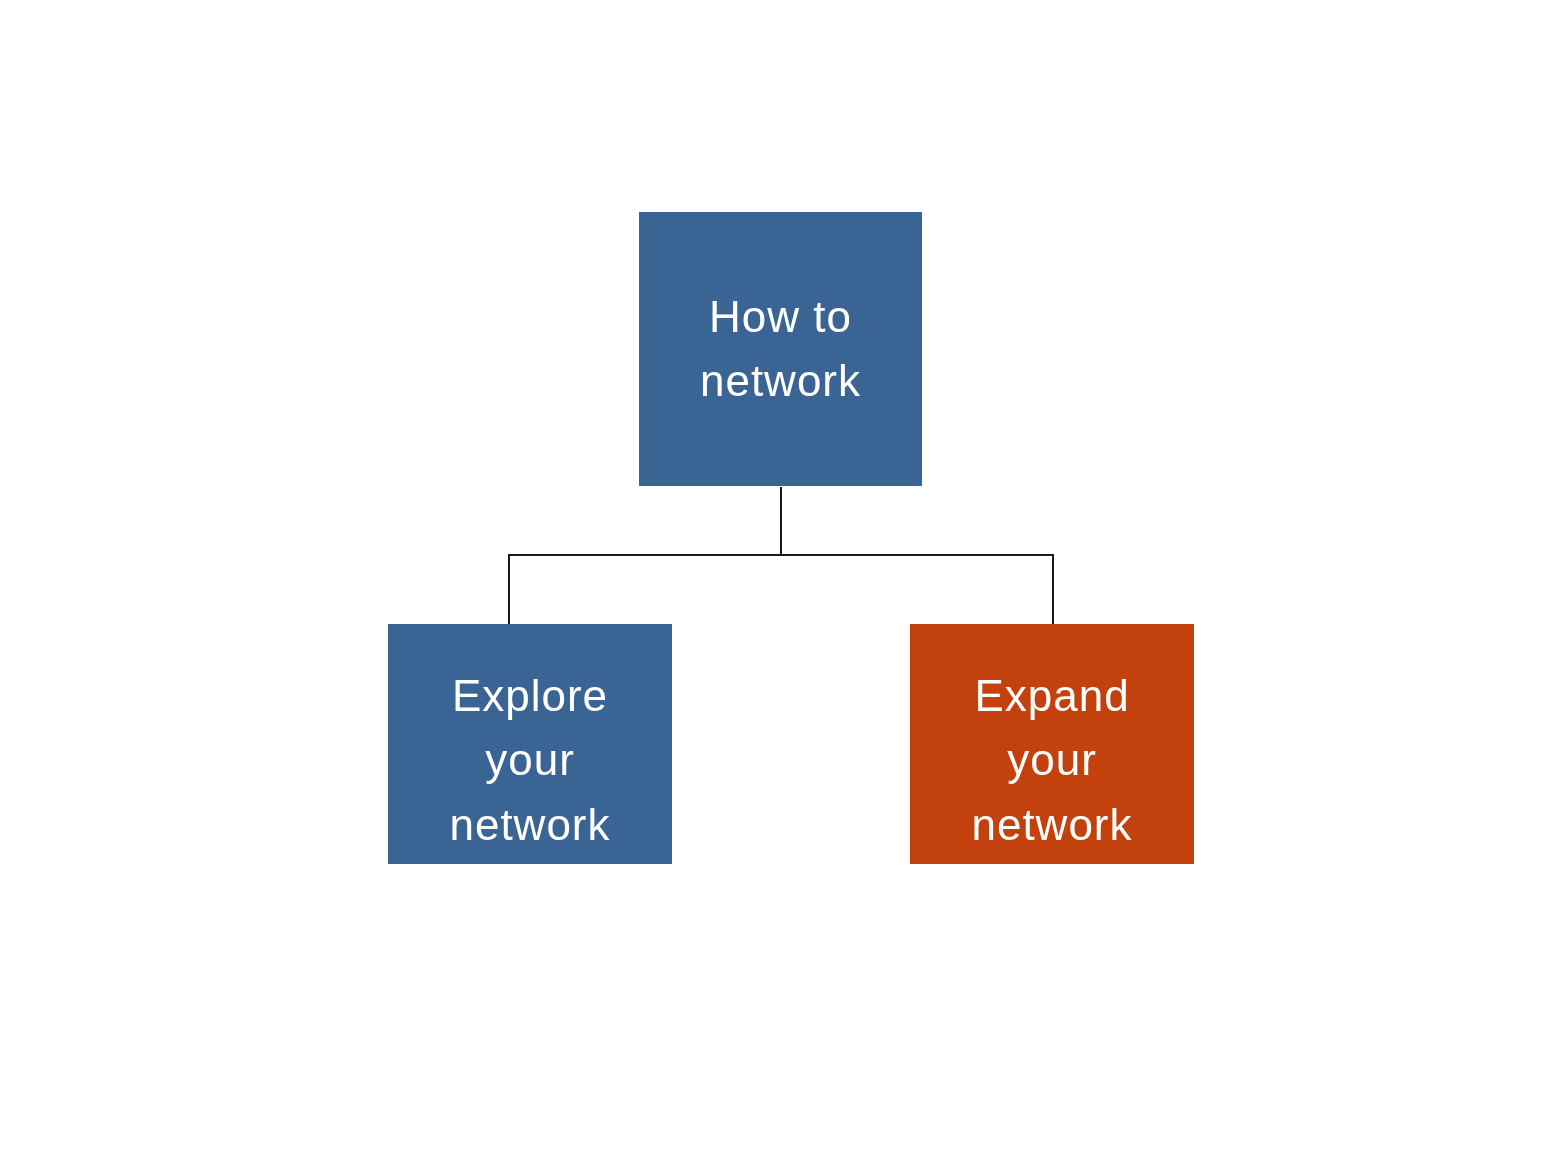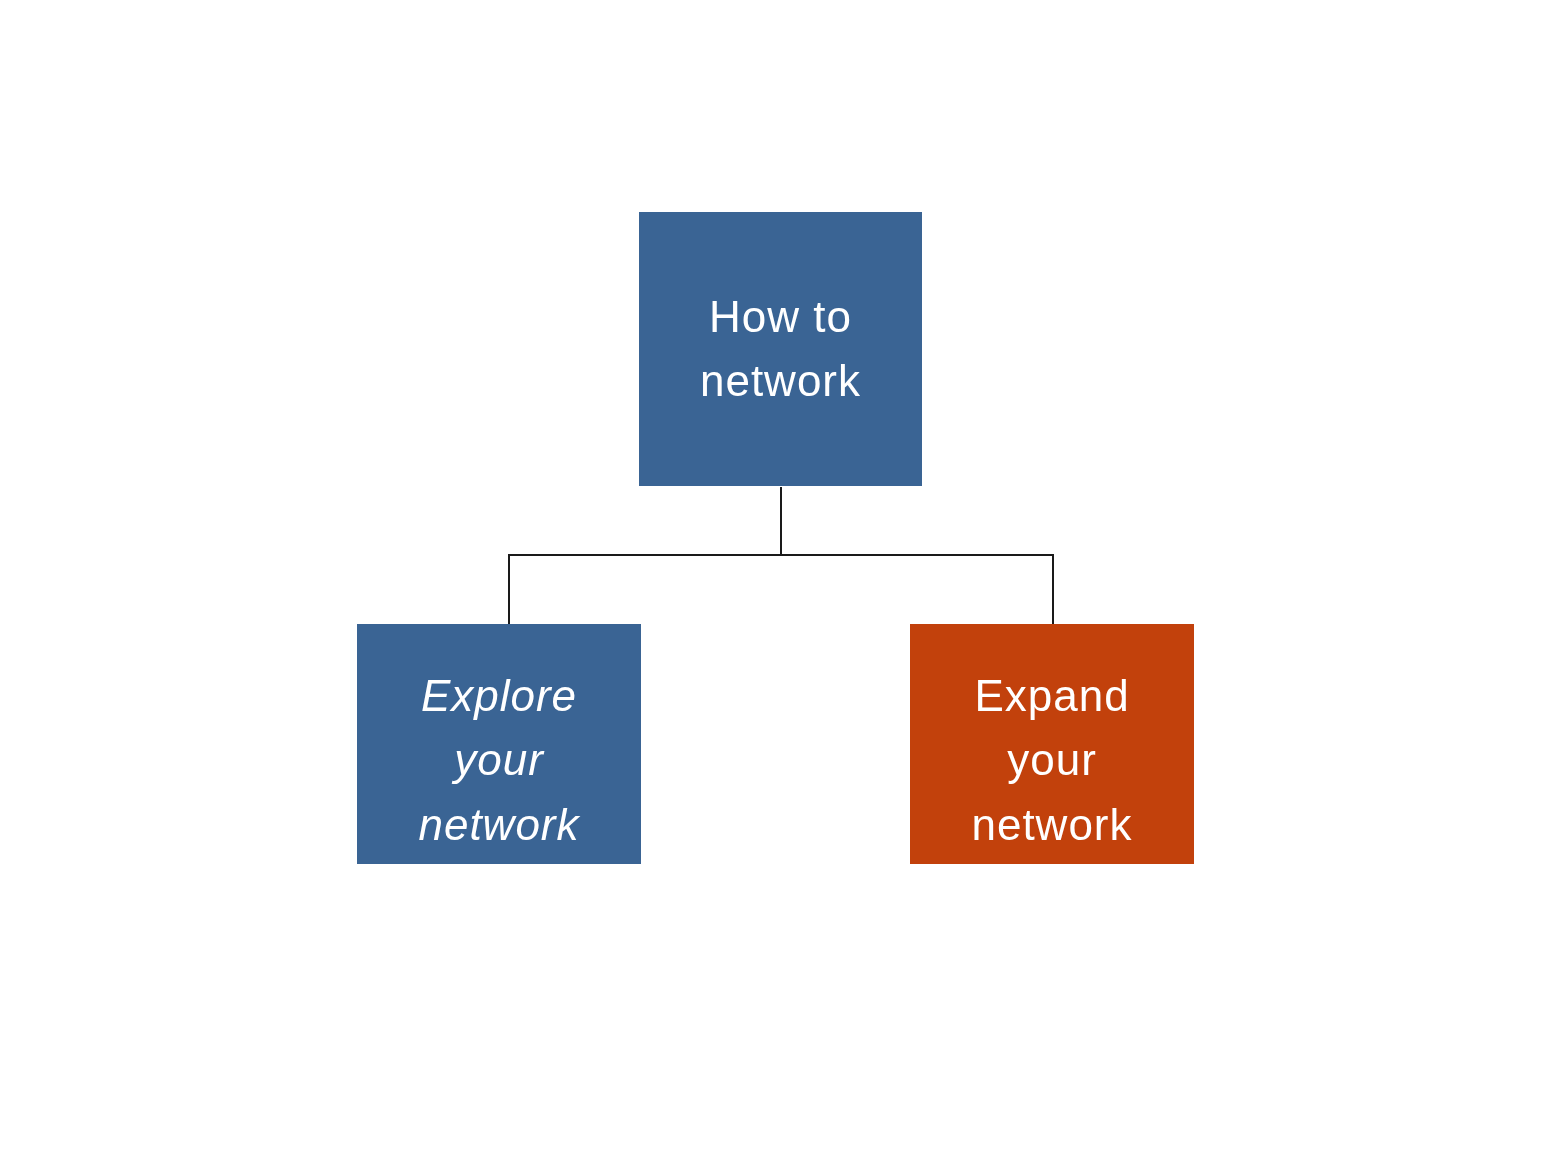--- a/index.html
+++ b/index.html
@@ -22,21 +22,21 @@
     justify-content: center;
     text-align: center;
     color: #ffffff;
     font-size: 44px;
     line-height: 1.46;
     letter-spacing: 1px;
     white-space: pre-line;
     font-weight: 400;
   }
   .node-root  { left: 639px; top: 212px; width: 283px; height: 274px; }
-  .node-left  { left: 357px; top: 624px; width: 284px; height: 273px; font-style: italic; }
+  .node-left  { left: 388px; top: 624px; width: 284px; height: 273px; }
   .node-right { left: 910px; top: 624px; width: 284px; height: 273px; }
   .connector {
     position: absolute;
   }
   .conn-stem       { left: 780px;  top: 487px; width: 2px;   height: 68px; }
   .conn-horizontal { left: 508px;  top: 554px; width: 546px; height: 2px; }
   .conn-left-drop  { left: 508px;  top: 554px; width: 2px;   height: 70px; }
   .conn-right-drop { left: 1052px; top: 554px; width: 2px;   height: 70px; }
 </style>
 </head>

